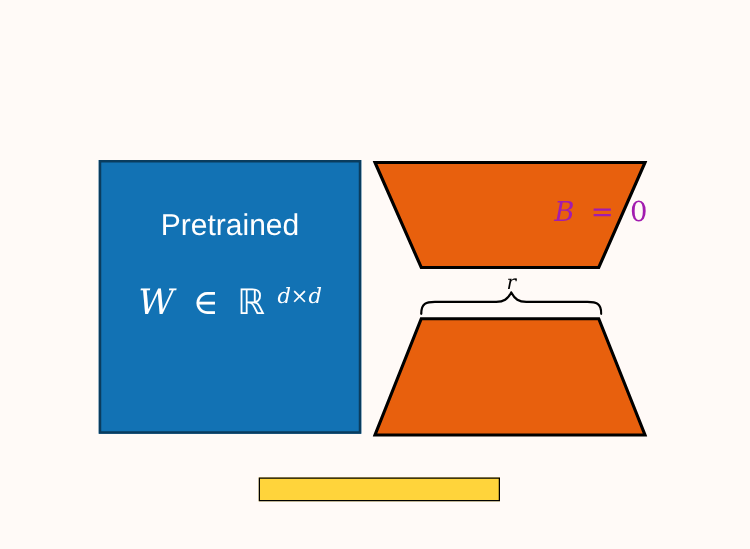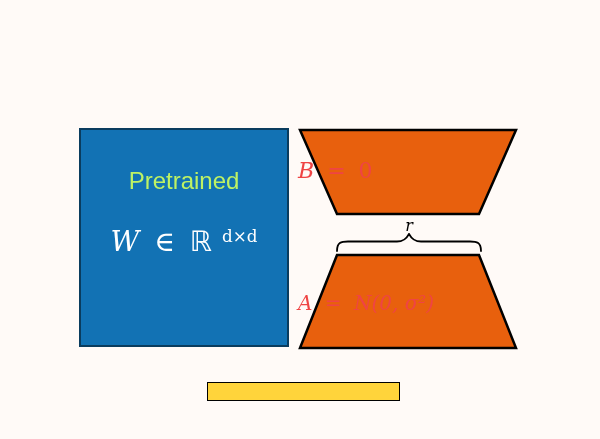--- a/index.html
+++ b/index.html
@@ -8,37 +8,37 @@
     background:#fffaf7;overflow:hidden;
     font-family:"Liberation Sans",sans-serif;
   }
   
   .pretrained-box{
     position:absolute;left:79px;top:128px;width:210px;height:219px;
     background:#1272b4;border:2px solid #0a3c5e;box-sizing:border-box;
     display:flex;flex-direction:column;align-items:center;
   }
   .pretrained-label{
-    margin-top:34px;color:#bef264;font-size:24px;line-height:33px;
+    margin-top:34px;color:#ffffff;font-size:24px;line-height:33px;
     text-align:center;font-family:"Liberation Sans",sans-serif;
   }
   .pretrained-math{
     margin-top:28px;color:#ffffff;font-size:28px;
     font-family:"DejaVu Serif","DejaVu Sans",serif;text-align:center;
   }
   .mi{font-style:italic;}
   .mo{font-style:normal;padding:0 6px;}
   .reals{font-style:normal;font-family:"DejaVu Sans","DejaVu Serif",sans-serif;}
-  .sup{font-size:0.60em;position:relative;top:-0.55em;margin-left:1px;}
+  .sup{font-size:0.60em;font-style:italic;position:relative;top:-0.55em;margin-left:1px;}
   
   .svg-abs{position:absolute;}
   
   .trap-label{
-    position:absolute;left:298px;width:220px;text-align:left;
-    color:#ef4444;font-family:"DejaVu Serif","DejaVu Sans",serif;
+    position:absolute;left:298px;width:220px;text-align:right;
+    color:#a21caf;font-family:"DejaVu Serif","DejaVu Sans",serif;
   }
   .trap-label.b{top:158px;font-size:22px;}
   .trap-label.a{top:291px;font-size:20px;}
   .rank-label{
     position:absolute;left:336px;top:216px;width:146px;text-align:center;
     font-family:"DejaVu Serif",serif;font-style:italic;font-size:16px;color:#000;
   }
   
   .input-bar{
     position:absolute;left:207px;top:382px;width:193px;height:19px;
@@ -72,21 +72,16 @@
   </div>
 
   <div class="rank-label">r</div>
   <svg class="svg-abs" style="left:336px;top:233px;" width="146" height="20">
     <path d="M 1 18 C 1 9.5, 5 8.5, 12 8.5 L 61 8.5 C 67 8.5, 70 6.5, 73 1 C 76 6.5, 79 8.5, 85 8.5 L 134 8.5 C 141 8.5, 145 9.5, 145 18" fill="none" stroke="#000" stroke-width="1.8" stroke-linecap="round"></path>
   </svg>
 
   <svg class="svg-abs" style="left:298px;top:253px;" width="220" height="97">
     <polygon points="39,2 181,2 218,95 2,95" stroke="#000" stroke-width="2.5" stroke-linejoin="miter" fill="#e8600d"></polygon>
   </svg>
-  <div class="trap-label a">
-    <span class="mi">A</span>
-    <span class="mo">=</span>
-    <span class="mi">N</span><span class="mi">(0, σ²)</span>
-  </div>
 
   <div class="input-bar"></div>
 
 </div>
 
 </body></html>

